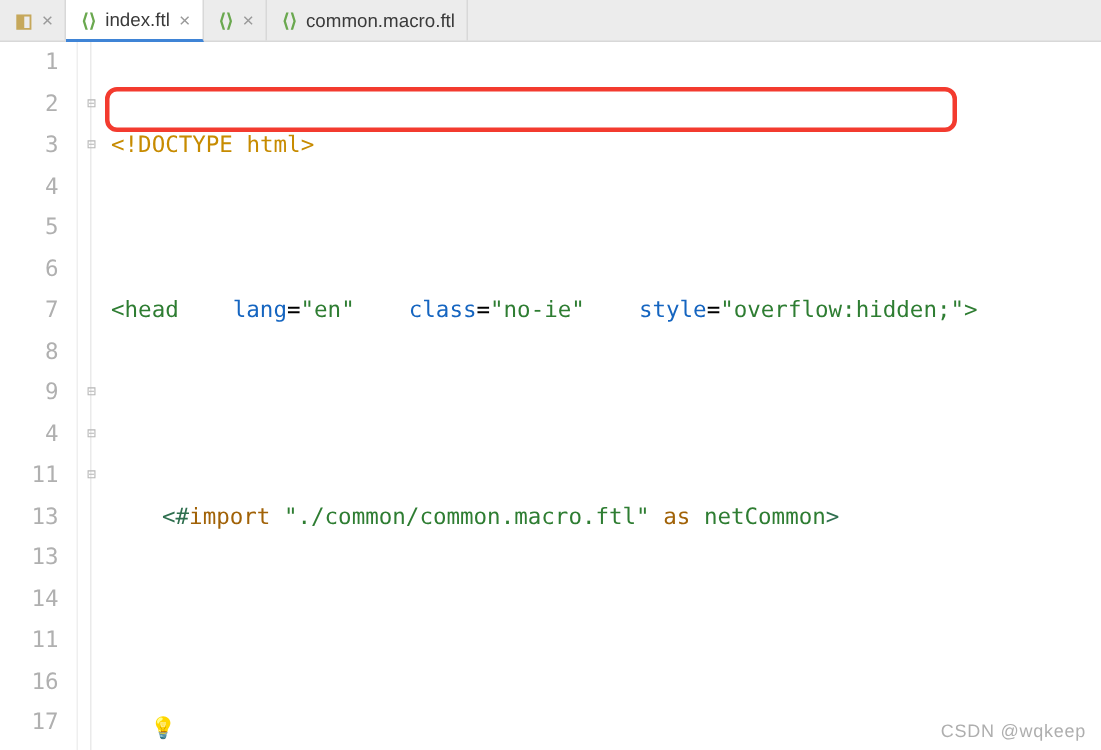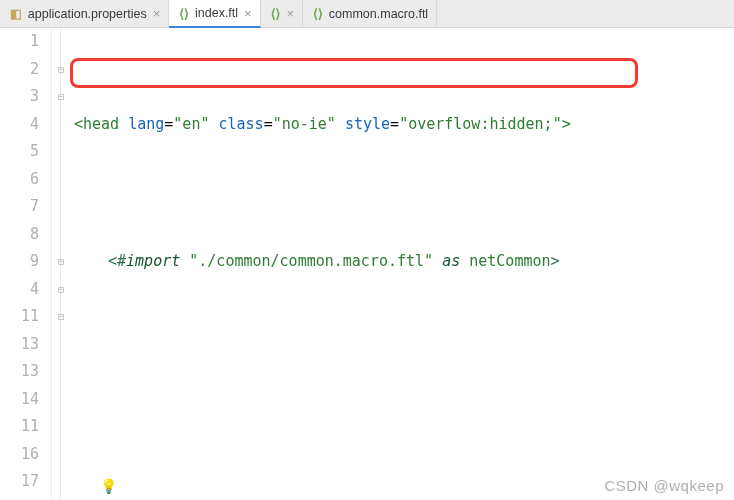--- a/index.html
+++ b/index.html
@@ -83,24 +83,24 @@
     flex: 1;
     white-space: pre;
     line-height: 27.5px;
     overflow: hidden;
     padding-left: 4px;
   }
   .line { height: 27.5px; }
   .in1 { padding-left: 34px; }
   
   .t-tag    { color: #2e7d32; }  
-  .t-attr   { color: #1565c0; }
+  .t-attr   { color: #1565c0; margin-left: 27px; }
   .t-val    { color: #2e7d32; }
   .t-ftl    { color: #2f6f4f; }
-  .t-dir    { color: #14532d; font-style: italic; }
+  .t-dir    { color: #a16207; }
   .t-doct   { color: #c78b00; }
   
   .hl-box {
     position: absolute;
     border: 3px solid #f33b2f;
     border-radius: 8px;
     left: 70px;
     top: 30px;
     width: 568px;
     height: 30px;
@@ -113,32 +113,31 @@
     bottom: 6px;
     font-size: 14px;
   }
   
   .watermark {
     position: absolute;
     right: 10px;
     bottom: 6px;
     font-family: -apple-system, Arial, sans-serif;
     color: rgba(120,120,120,0.6);
-    font-size: 15px;
+    font-size: 12px;
     letter-spacing: 0.5px;
     pointer-events: none;
   }
 </style>
 </head>
 <body>
 
 <div class="tab-bar">
   <div class="tab">
     <span class="icon-prop">◧</span>
-    <span>application.properties</span>
     <span class="close">×</span>
   </div>
   <div class="tab active">
     <span class="icon-ftl">⟨⟩</span>
     <span>index.ftl</span>
     <span class="close">×</span>
   </div>
   <div class="tab">
     <span class="icon-ftl">⟨⟩</span>
     <span class="close">×</span>
@@ -187,20 +186,21 @@
     <span class="fold-mark">⊟</span>
     <span class="fold-mark"> </span>
     <span class="fold-mark"> </span>
     <span class="fold-mark"> </span>
     <span class="fold-mark"> </span>
     <span class="fold-mark"> </span>
     <span class="fold-mark"> </span>
   </div>
 
   <div class="code">
+    <div class="line"><span class="t-doct">&lt;!DOCTYPE html&gt;</span></div>
 
     <div class="line"><span class="t-tag">&lt;</span><span class="t-tag">head</span> <span class="t-attr">lang</span>=<span class="t-val">"en"</span> <span class="t-attr">class</span>=<span class="t-val">"no-ie"</span> <span class="t-attr">style</span>=<span class="t-val">"overflow:hidden;"</span><span class="t-tag">&gt;</span></div>
 
 
     <div class="line in1"><span class="t-ftl">&lt;#</span><span class="t-dir">import</span> <span class="t-val">"./common/common.macro.ftl"</span> <span class="t-dir">as</span> <span class="t-tag">netCommon</span><span class="t-ftl">&gt;</span></div>
 
     
 
     
 

